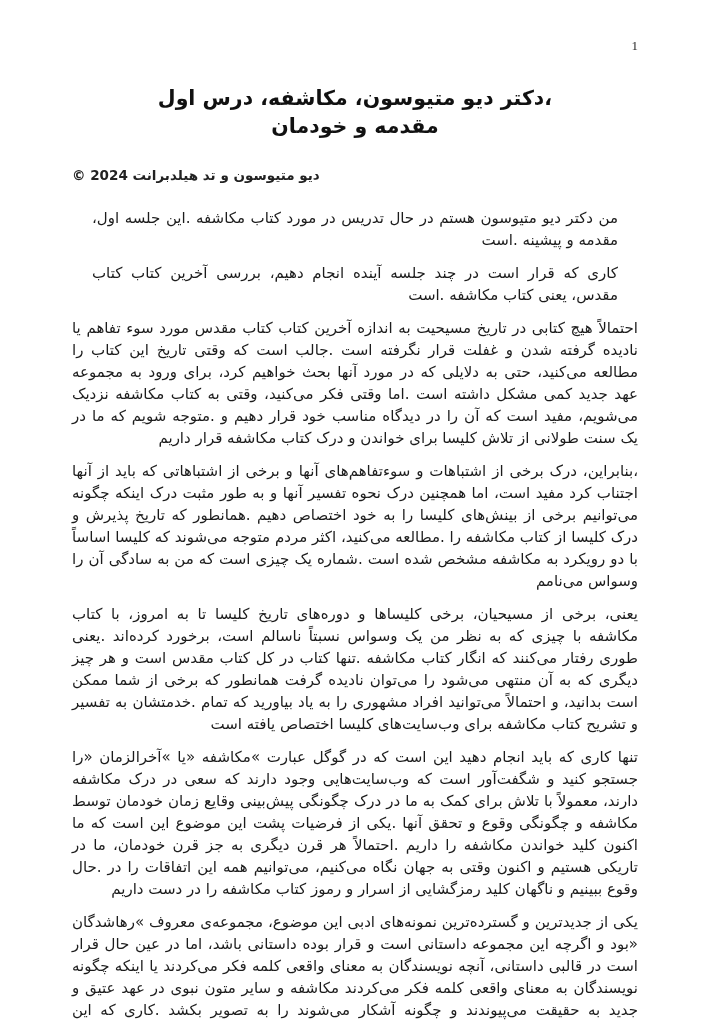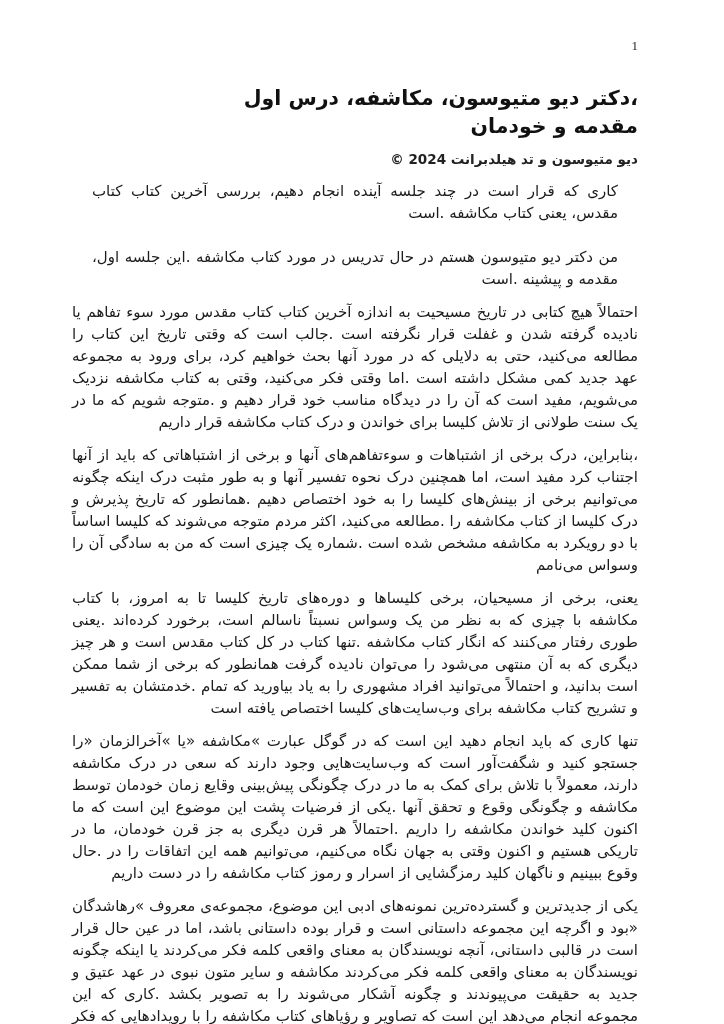--- a/index.html
+++ b/index.html
@@ -19,32 +19,32 @@
     font-family: "Liberation Serif", "DejaVu Serif", serif;
     font-size: 13px;
     color: #2a2a2a;
     direction: ltr;
   }
   .content {
     direction: rtl;
     padding: 84px 86px 0 72px;
   }
   .title-block {
-    text-align: right;
+    text-align: center;
     font-weight: bold;
     font-size: 20.5px;
     line-height: 28px;
     color: #111111;
   }
   .copyright {
-    text-align: right;
+    text-align: left;
     font-weight: bold;
     font-size: 13.5px;
     line-height: 20px;
-    margin-top: 9px;
+    margin-top: 25px;
     color: #222222;
   }
   .para {
     text-align: justify;
     font-size: 15px;
     line-height: 22px;
     margin: 11px 0 0 0;
     color: #1c1c1c;
   }
   .para.first { margin-top: 22px; }
@@ -59,23 +59,23 @@
 
   <div class="content">
 
     <div class="title-block">
       <div>،دکتر دیو متیوسون، مکاشفه، درس اول</div>
       <div>مقدمه و خودمان</div>
     </div>
 
     <div class="copyright">دیو متیوسون و تد هیلدبرانت 2024 ©</div>
 
+    <p class="para first inset">من دکتر دیو متیوسون هستم در حال تدریس در مورد کتاب مکاشفه .این جلسه اول، مقدمه و پیشینه .است</p>
+
     <p class="para inset">کاری که قرار است در چند جلسه آینده انجام دهیم، بررسی آخرین کتاب کتاب مقدس، یعنی کتاب مکاشفه .است</p>
-
-    <p class="para first inset">من دکتر دیو متیوسون هستم در حال تدریس در مورد کتاب مکاشفه .این جلسه اول، مقدمه و پیشینه .است</p>
 
     <p class="para">احتمالاً هیچ کتابی در تاریخ مسیحیت به اندازه آخرین کتاب کتاب مقدس مورد سوء تفاهم یا نادیده گرفته شدن و غفلت قرار نگرفته است .جالب است که وقتی تاریخ این کتاب را مطالعه می‌کنید، حتی به دلایلی که در مورد آنها بحث خواهیم کرد، برای ورود به مجموعه عهد جدید کمی مشکل داشته است .اما وقتی فکر می‌کنید، وقتی به کتاب مکاشفه نزدیک می‌شویم، مفید است که آن را در دیدگاه مناسب خود قرار دهیم و .متوجه شویم که ما در یک سنت طولانی از تلاش کلیسا برای خواندن و درک کتاب مکاشفه قرار داریم</p>
 
     <p class="para">،بنابراین، درک برخی از اشتباهات و سوءتفاهم‌های آنها و برخی از اشتباهاتی که باید از آنها اجتناب کرد مفید است، اما همچنین درک نحوه تفسیر آنها و به طور مثبت درک اینکه چگونه می‌توانیم برخی از بینش‌های کلیسا را به خود اختصاص دهیم .همانطور که تاریخ پذیرش و درک کلیسا از کتاب مکاشفه را .مطالعه می‌کنید، اکثر مردم متوجه می‌شوند که کلیسا اساساً با دو رویکرد به مکاشفه مشخص شده است .شماره یک چیزی است که من به سادگی آن را وسواس می‌نامم</p>
 
     <p class="para">یعنی، برخی از مسیحیان، برخی کلیساها و دوره‌های تاریخ کلیسا تا به امروز، با کتاب مکاشفه با چیزی که به نظر من یک وسواس نسبتاً ناسالم است، برخورد کرده‌اند .یعنی طوری رفتار می‌کنند که انگار کتاب مکاشفه .تنها کتاب در کل کتاب مقدس است و هر چیز دیگری که به آن منتهی می‌شود را می‌توان نادیده گرفت همانطور که برخی از شما ممکن است بدانید، و احتمالاً می‌توانید افراد مشهوری را به یاد بیاورید که تمام .خدمتشان به تفسیر و تشریح کتاب مکاشفه برای وب‌سایت‌های کلیسا اختصاص یافته است</p>
 
     <p class="para">تنها کاری که باید انجام دهید این است که در گوگل عبارت »مکاشفه «یا »آخرالزمان «را جستجو کنید و شگفت‌آور است که وب‌سایت‌هایی وجود دارند که سعی در درک مکاشفه دارند، معمولاً با تلاش برای کمک به ما در درک چگونگی پیش‌بینی وقایع زمان خودمان توسط مکاشفه و چگونگی وقوع و تحقق آنها .یکی از فرضیات پشت این موضوع این است که ما اکنون کلید خواندن مکاشفه را داریم .احتمالاً هر قرن دیگری به جز قرن خودمان، ما در تاریکی هستیم و اکنون وقتی به جهان نگاه می‌کنیم، می‌توانیم همه این اتفاقات را در .حال وقوع ببینیم و ناگهان کلید رمزگشایی از اسرار و رموز کتاب مکاشفه را در دست داریم</p>
 
     <p class="para">یکی از جدیدترین و گسترده‌ترین نمونه‌های ادبی این موضوع، مجموعه‌ی معروف »رهاشدگان «بود و اگرچه این مجموعه داستانی است و قرار بوده داستانی باشد، اما در عین حال قرار است در قالبی داستانی، آنچه نویسندگان به معنای واقعی کلمه فکر می‌کردند یا اینکه چگونه نویسندگان به معنای واقعی کلمه فکر می‌کردند مکاشفه و سایر متون نبوی در عهد عتیق و جدید به حقیقت می‌پیوندند و چگونه آشکار می‌شوند را به تصویر بکشد .کاری که این مجموعه انجام می‌دهد این است که تصاویر و رؤیاهای کتاب مکاشفه را با رویدادهایی که فکر می‌کنند در دنیای مدرن ما در قرن بیست و یکم منعکس شده‌اند، مرتبط می‌کند و به صورت داستانی نشان می‌دهد که چگونه این رویدادها با کتاب مکاشفه مرتبط و همسو هستند .بنابراین</p>

